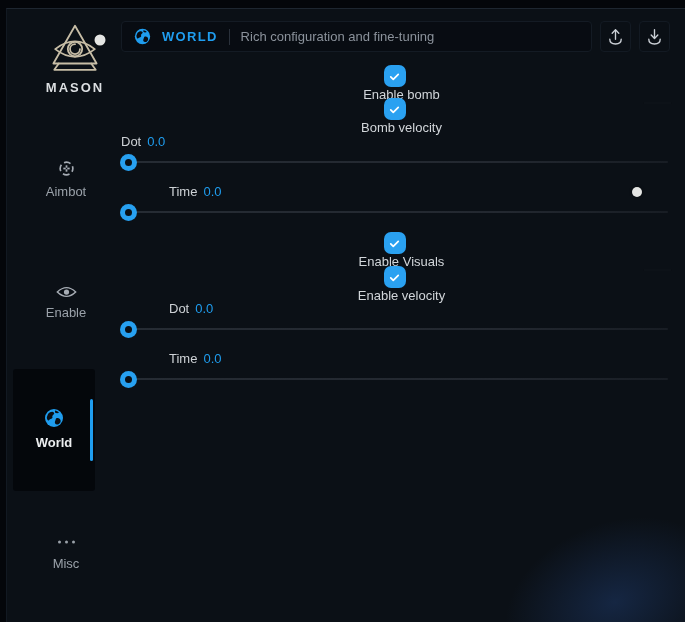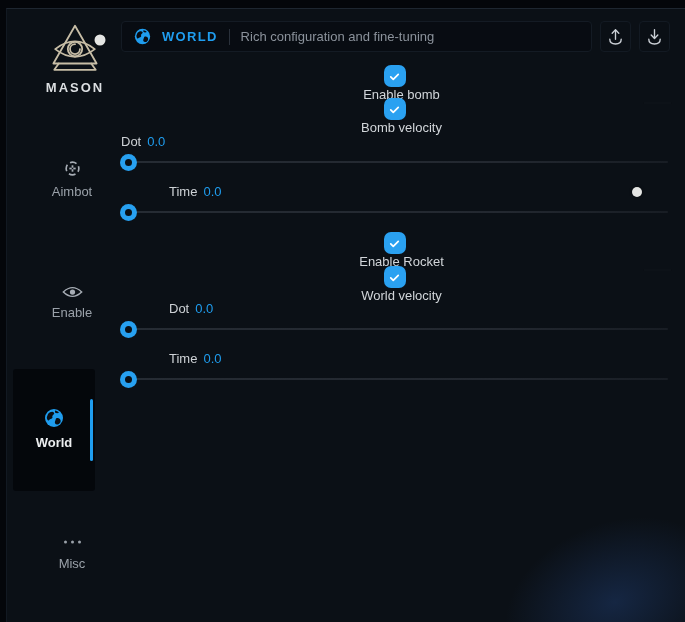--- a/index.html
+++ b/index.html
@@ -20,21 +20,21 @@
     background:#0b1016;
     border-top:1px solid #1e2630;border-left:1px solid #121922;
   }
 
   
   .sidebar{position:absolute;left:0;top:0;width:112px;height:100%;}
   .logo{position:absolute;top:14px;left:12px;width:112px;text-align:center;}
   .logo svg{display:block;margin:0 auto;}
   .logo-text{margin-top:3px;font-size:13px;font-weight:bold;letter-spacing:2px;color:#dcdfe2;}
 
-  .nav-item{position:absolute;left:9px;width:112px;text-align:center;color:#9aa1a9;cursor:pointer;}
+  .nav-item{position:absolute;left:3px;width:112px;text-align:center;color:#9aa1a9;cursor:pointer;}
   .nav-item svg{display:block;margin:0 auto 6px;}
   .nav-label{font-size:13px;}
   #nav-aimbot{top:150px;}
   #nav-visuals{top:276px;}
   #nav-misc{top:526px;}
   #nav-misc svg{margin:4px auto 11px;}
 
   #nav-world{
     top:360px;left:6px;width:82px;height:122px;
     background:#04070b;border-radius:3px;color:#eceef0;
@@ -262,33 +262,33 @@
       </div>
 
       <div class="cb-row r3">
         <span class="checkbox">
           <span>
             <svg width="15" height="15" viewBox="0 0 24 24" style="display:block">
                 <path d="M6 12.5 l4 4 L18 8.5" stroke="#fff" stroke-width="2.7" fill="none" stroke-linecap="round" stroke-linejoin="round"></path>
               </svg>
           </span>
         </span>
-        <span class="cb-label">Enable Rocket</span>
+        <span class="cb-label">Enable Visuals</span>
         <span class="swatch"></span>
       </div>
 
       <div class="cb-row r4">
         <span class="checkbox">
           <span>
             <svg width="15" height="15" viewBox="0 0 24 24" style="display:block">
                 <path d="M6 12.5 l4 4 L18 8.5" stroke="#fff" stroke-width="2.7" fill="none" stroke-linecap="round" stroke-linejoin="round"></path>
               </svg>
           </span>
         </span>
-        <span class="cb-label">World velocity</span>
+        <span class="cb-label">Enable velocity</span>
       </div>
 
       <div class="slider-label mt13">
         <span>Dot</span>
         <span class="val">0.0</span>
       </div>
       <div class="slider">
         <div class="track"></div>
         <div class="knob"></div>
       </div>

